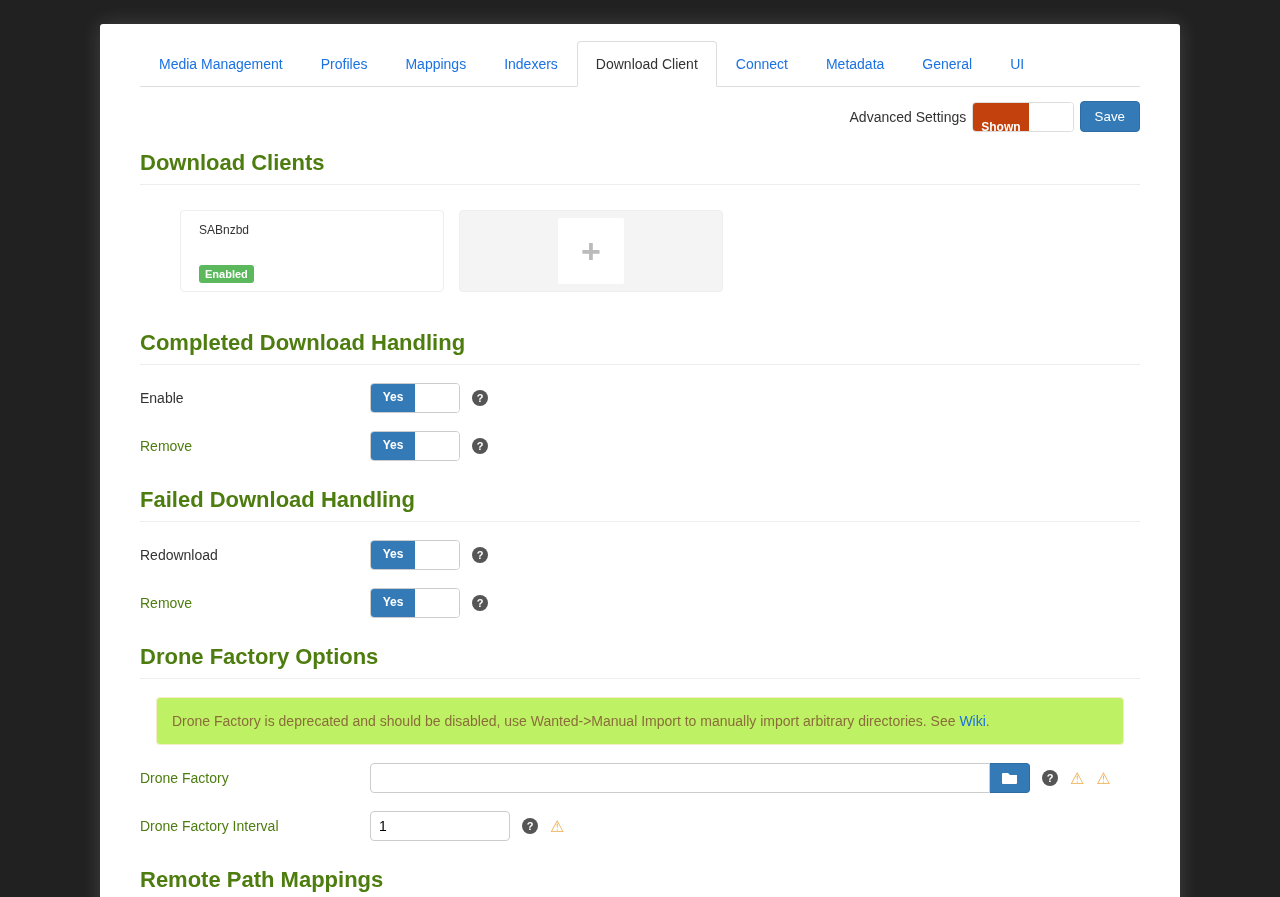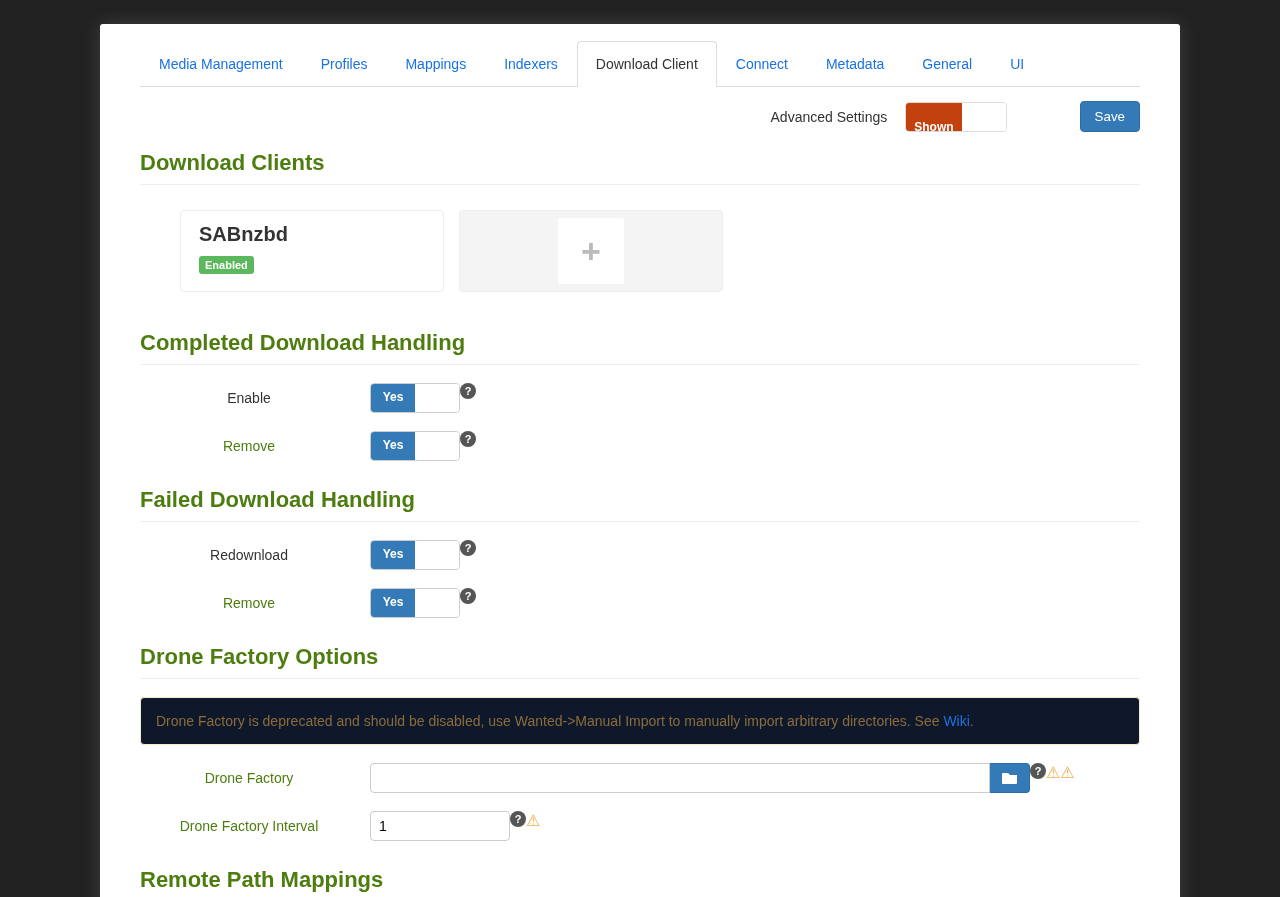--- a/index.html
+++ b/index.html
@@ -1,44 +1,44 @@
 <!DOCTYPE html>
 <html><head>
 <meta charset="utf-8">
 <style>
 *{box-sizing:border-box;margin:0;padding:0}
 body{background:#212121;font-family:"Helvetica Neue",Helvetica,Arial,sans-serif;color:#333;font-size:14px;padding:12px 0}
 .window{background:#fff;width:1080px;margin:0 auto;border-radius:3px;box-shadow:0 0 20px rgba(255,255,255,0.15);padding:0 40px 30px}
 .tabs{display:flex;border-bottom:1px solid #ddd;margin:12px -0px;padding-top:16px}
 .tab{padding:14px 18px;color:#1b72e2;cursor:pointer;position:relative;top:1px;border:1px solid transparent;border-bottom:none}
 .tab.active{color:#333;border:1px solid #ddd;border-bottom:1px solid #fff;border-radius:4px 4px 0 0;background:#fff}
-.top-row{display:flex;justify-content:flex-end;align-items:center;margin:14px 0 6px;gap:18px}
+.top-row{display:flex;justify-content:flex-end;align-items:center;margin:14px 0 6px;gap:6px}
 .adv-label{font-size:14px;color:#333}
 .toggle{display:inline-flex;border:1px solid #ddd;border-radius:4px;overflow:hidden;height:30px}
 .toggle .on{background:#c2410c;color:#fff;padding:17px 8px;font-size:12px;font-weight:600}
 .toggle .off{background:#fff;width:44px}
-.btn-save{background:#337ab7;color:#fff;border:1px solid #2e6da4;border-radius:4px;padding:7px 14px;margin-left:55px;cursor:pointer}
+.btn-save{background:#337ab7;color:#fff;border:1px solid #2e6da4;border-radius:4px;padding:7px 14px;cursor:pointer}
 h2.section{font-size:22px;font-weight:700;color:#4d7c0f;border-bottom:1px solid #eee;padding:8px 0;margin-top:10px}
 .clients{display:flex;gap:15px;padding:25px 0 20px 40px}
 .client-card{width:264px;height:82px;border:1px solid #eee;border-radius:4px;padding:12px 18px;background:#fff;cursor:pointer}
-.client-card h3{font-size:20px;font-weight:700;color:#333;margin-bottom:10px}
+.client-card h3{font-size:12px;font-weight:400;color:#333;margin-bottom:28px}
 .badge{background:#5cb85c;color:#fff;font-size:11px;font-weight:600;padding:3px 6px;border-radius:3px}
 .add-card{width:264px;height:82px;background:#f4f4f4;border:1px solid #eee;border-radius:4px;display:flex;align-items:center;justify-content:center;cursor:pointer}
 .add-inner{width:66px;height:66px;background:#fff;display:flex;align-items:center;justify-content:center;border-radius:2px}
 .plus-icon{font-size:34px;color:#bbb;font-weight:700}
 .form-row{display:flex;align-items:center;margin:18px 0}
-.form-label{width:230px;text-align:center;padding-right:12px;font-weight:400;color:#333}
+.form-label{width:230px;text-align:left;padding-right:12px;font-weight:400;color:#333}
 .form-label.advanced{color:#4d7c0f}
-.form-ctl{display:flex;gap:0}
+.form-ctl{display:flex;align-items:center;gap:12px}
 .yn-toggle{display:inline-flex;border:1px solid #ccc;border-radius:4px;overflow:hidden;height:30px;width:90px}
 .yn-toggle .yes{background:#337ab7;color:#fff;padding:6px 10px;font-size:12px;font-weight:600;flex:0 0 44px;text-align:center}
 .yn-toggle .blank{background:#fff;flex:1}
 .help-icon{width:16px;height:16px;border-radius:50%;background:#555;color:#fff;font-size:11px;font-weight:700;display:inline-flex;align-items:center;justify-content:center;cursor:default}
 .warn-icon{color:#f0ad4e;font-size:16px}
-.alert{background:#0f172a;border:1px solid #f5ecc8;color:#8a6d3b;padding:15px;border-radius:4px;margin:18px 0}
+.alert{background:#bef264;border:1px solid #f5ecc8;color:#8a6d3b;padding:15px;border-radius:4px;margin:18px 16px}
 .alert a{color:#1b72e2;text-decoration:none}
 .input-text{height:30px;border:1px solid #ccc;border-radius:4px 0 0 4px;padding:4px 8px;width:620px;font-size:14px}
 .input-group{display:flex}
 .input-addon{background:#337ab7;color:#fff;border:1px solid #2e6da4;border-left:none;border-radius:0 4px 4px 0;width:40px;display:flex;align-items:center;justify-content:center;cursor:pointer}
 .input-num{height:30px;border:1px solid #ccc;border-radius:4px;padding:4px 8px;width:140px;font-size:14px}
 .table-head{display:flex;padding:10px 10px;font-weight:600;border-bottom:1px solid #eee;margin-top:10px}
 .th-host{width:170px}
 .th-remote{width:420px}
 .th-local{flex:1}
 .folder-icon svg{width:16px;height:14px;fill:#fff}

